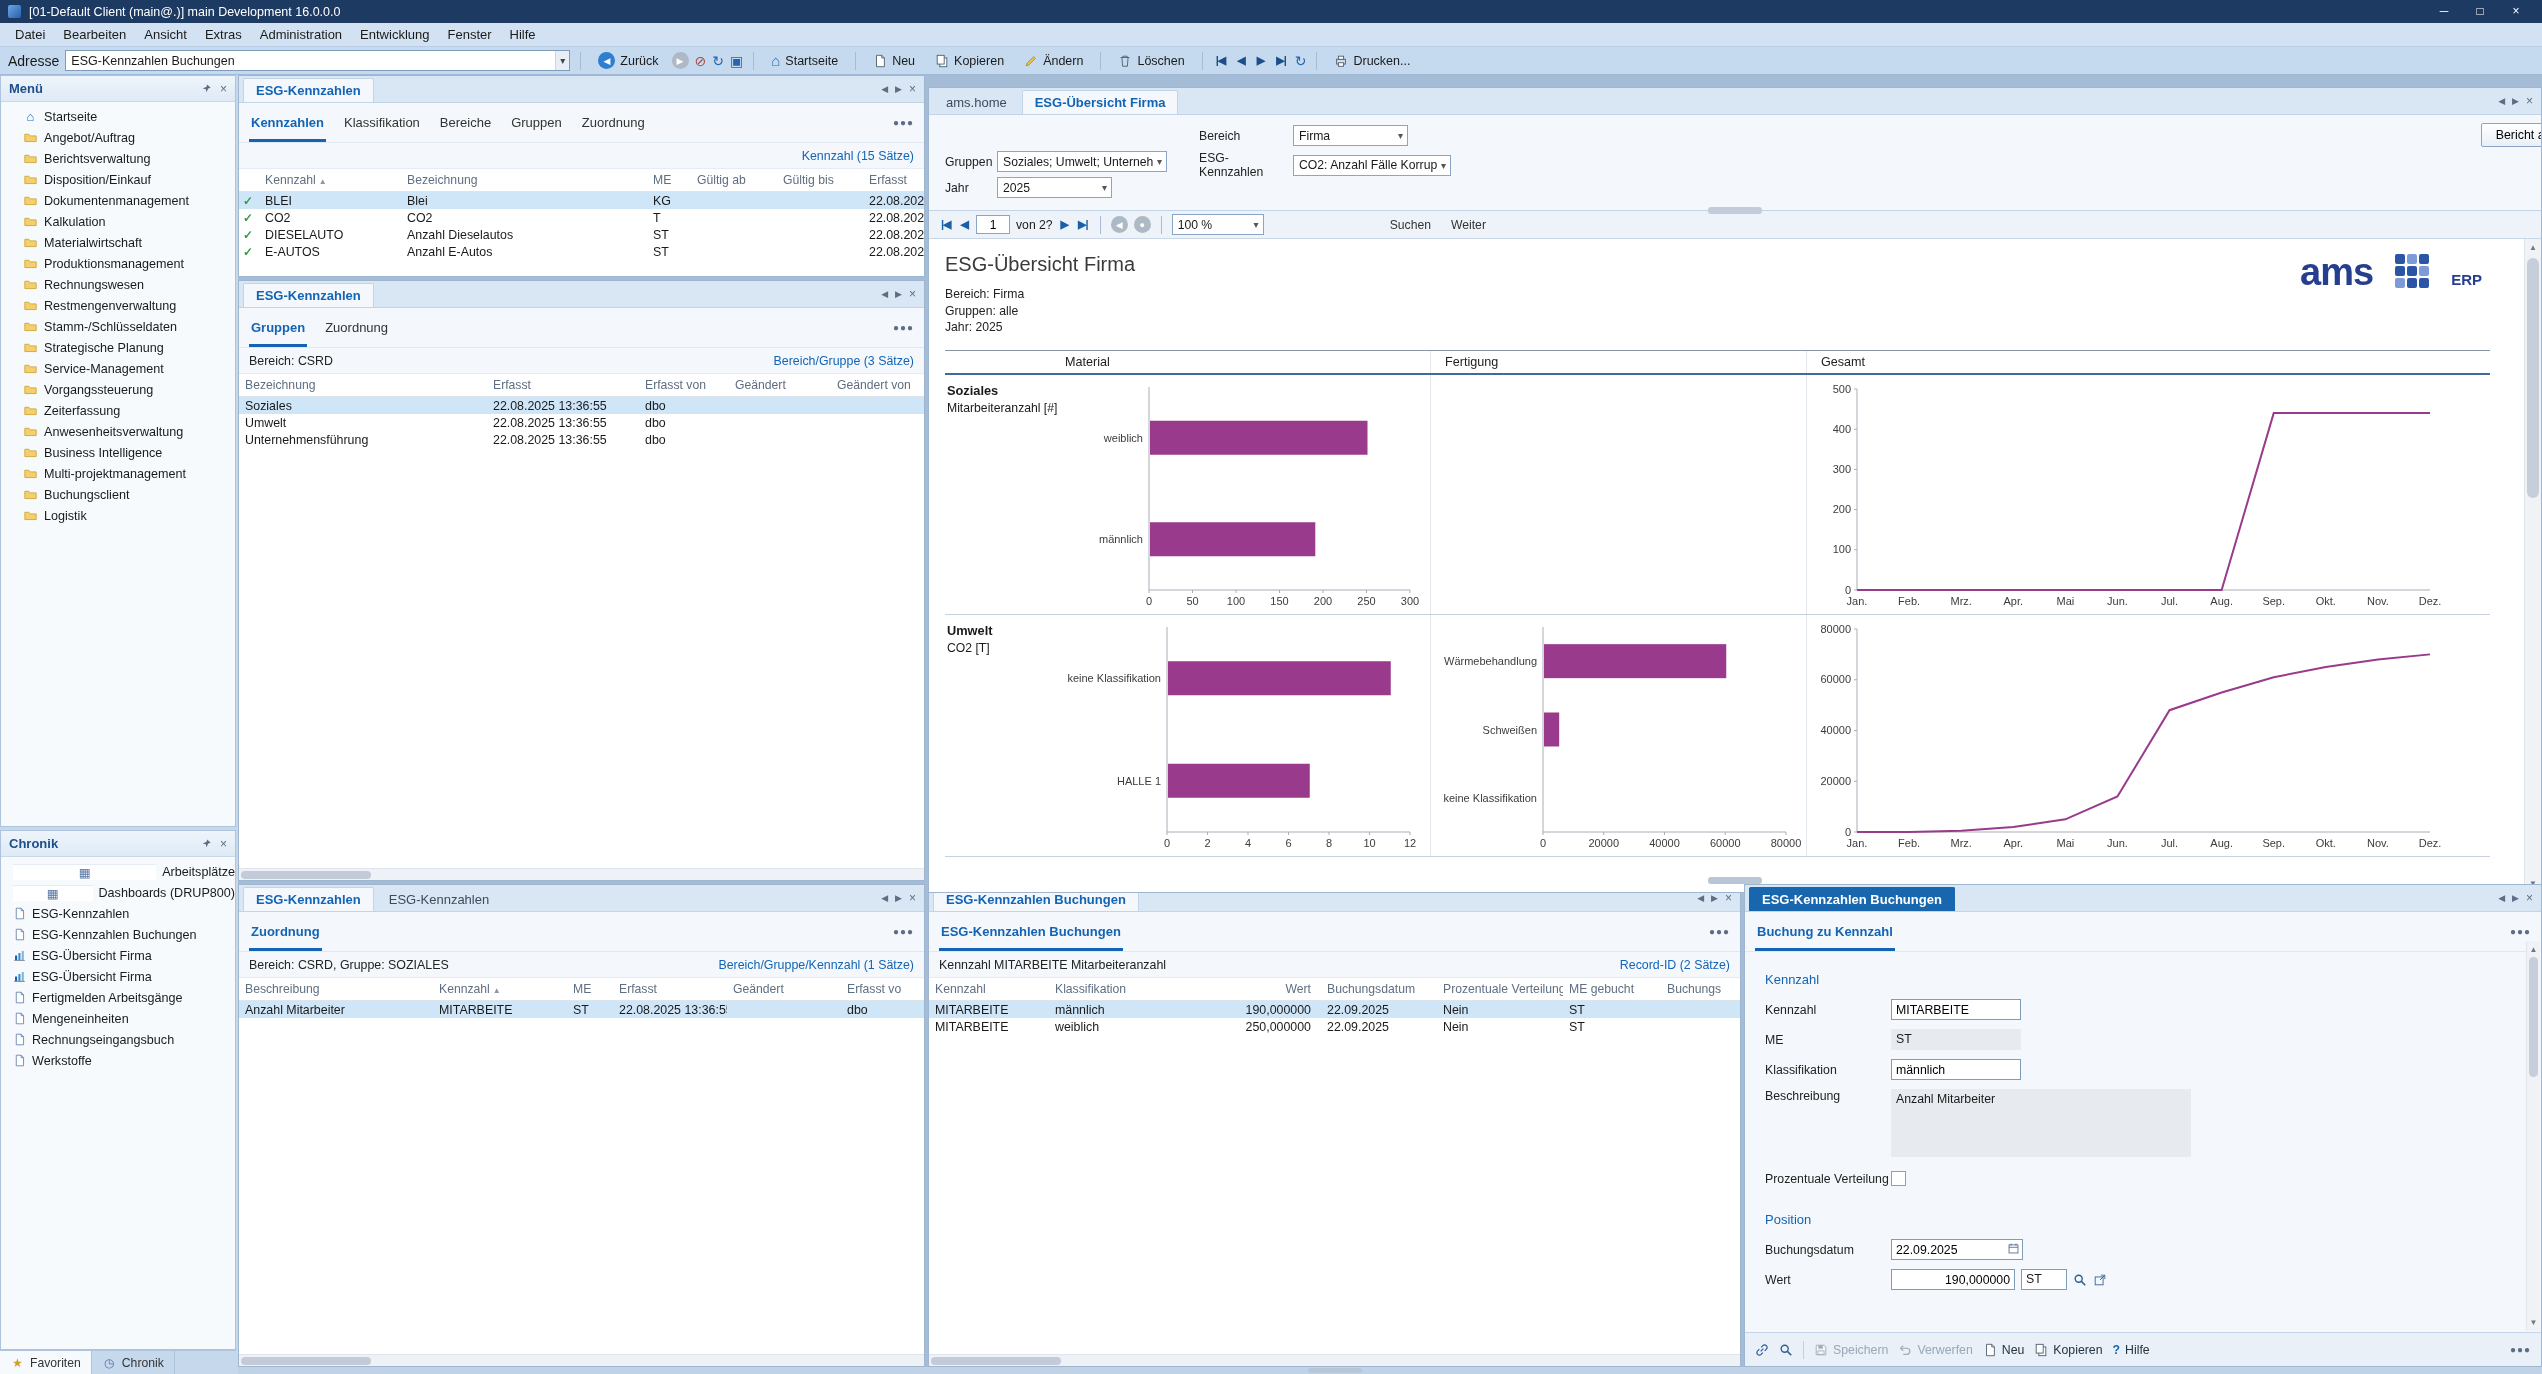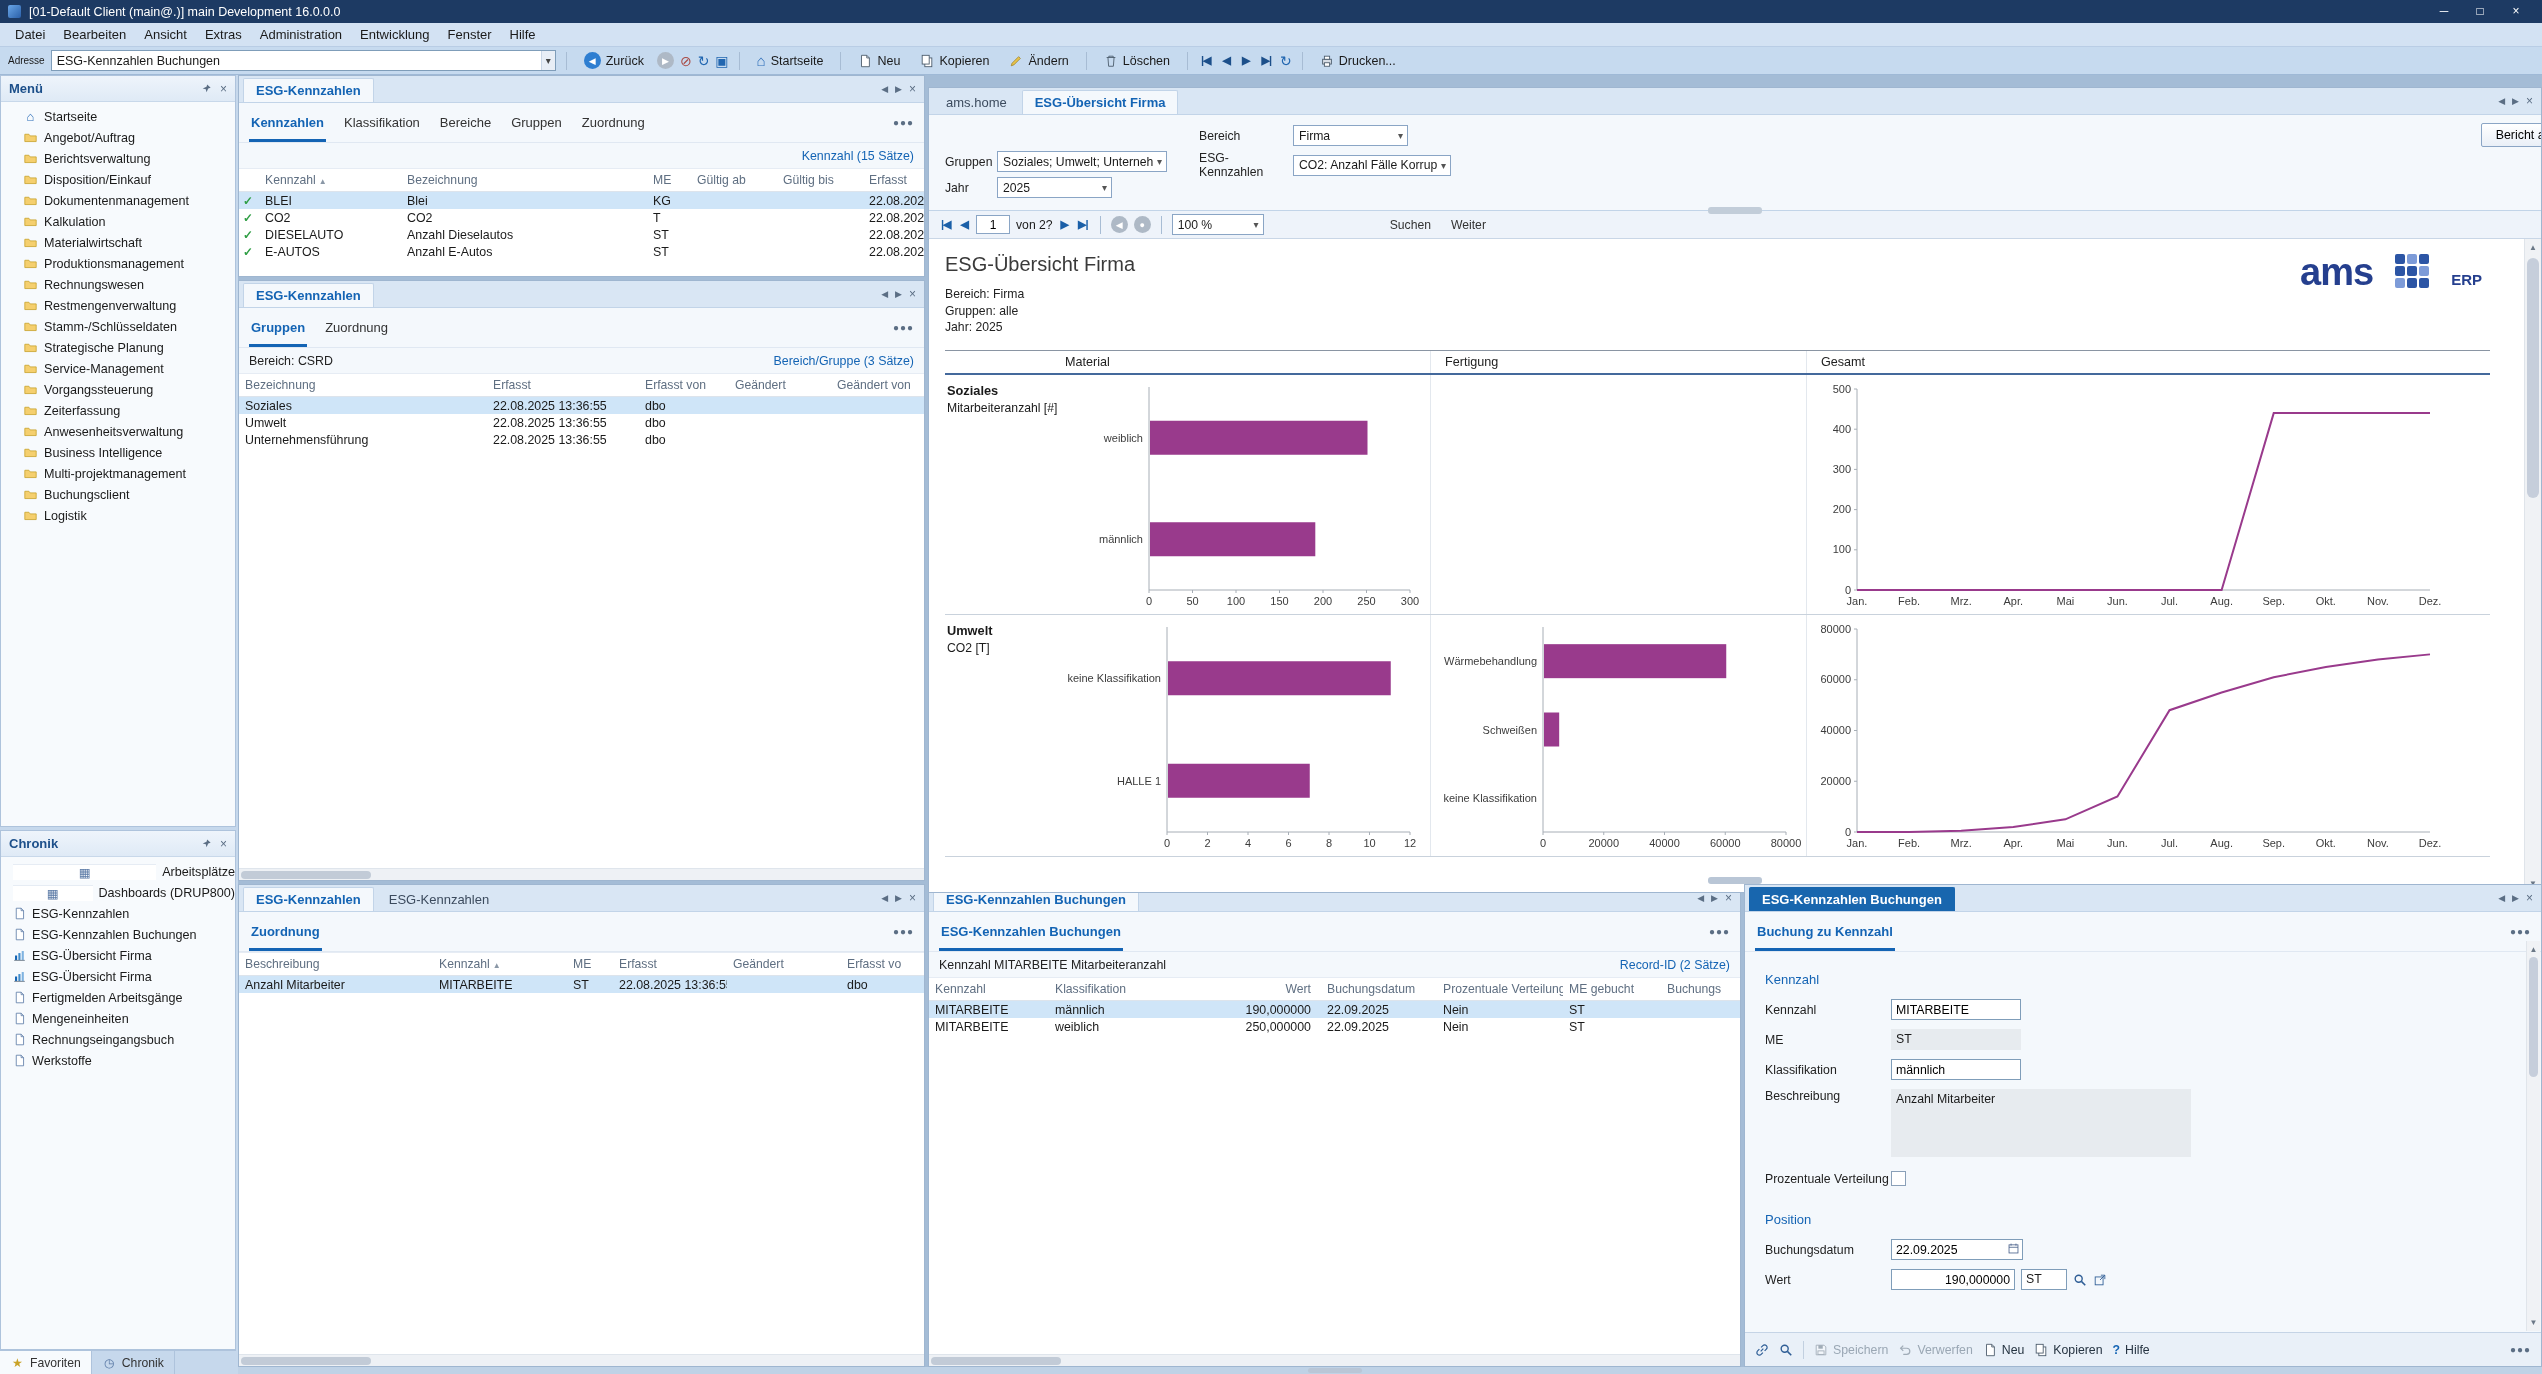--- a/index.html
+++ b/index.html
@@ -7,21 +7,21 @@
 body{position:relative;background:#a4bcd6;font-family:"Liberation Sans",sans-serif;font-size:13px;color:#1a1a1a}
 .ic{width:14px;height:14px;flex:none}
 
 #titlebar{position:absolute;left:0;top:0;right:0;height:23px;background:#1d3a63;color:#fff;display:flex;align-items:center;padding:0 8px;font-size:12.5px;gap:8px;z-index:30}
 .app-ico{width:13px;height:13px;background:linear-gradient(135deg,#6aa7e8,#2a5fa8);border-radius:2px;flex:none}
 .win-btns{margin-left:auto;display:flex}
 .wbtn{width:36px;text-align:center;font-size:12px;line-height:23px}
 #menubar{position:absolute;left:0;top:23px;right:0;height:24px;background:#d3e2f3;display:flex;align-items:center;padding:0 6px;border-bottom:1px solid #b9cde5;z-index:30}
 .mitem{padding:0 9px;font-size:13px;line-height:24px}
 #addressbar{position:absolute;left:0;top:47px;right:0;height:28px;background:#c6daef;display:flex;align-items:center;padding:0 8px;gap:6px;border-bottom:1px solid #9fb9d6;z-index:30}
-.addr-label{font-size:10px}
+.addr-label{font-size:14px}
 .addr-combo{width:505px;height:21px;background:#fff;border:1px solid #7f9db9;display:flex;align-items:center;padding:0 0 0 5px;font-size:12.5px}
 .addr-combo .caret{margin-left:auto;color:#444;font-size:10px;background:#e8eef6;height:100%;display:flex;align-items:center;padding:0 4px;border-left:1px solid #c9d6e6}
 .tb-btn{display:flex;align-items:center;gap:5px;padding:2px 7px;font-size:12.5px;border-radius:2px;white-space:nowrap}
 .tgly{font-size:14px;line-height:14px}
 .tgly.blue{color:#2166b0}.tgly.red{color:#a94a44}.tgly.home{color:#2b6cb8;font-size:15px}
 .circ{width:17px;height:17px;border-radius:50%;display:inline-flex;align-items:center;justify-content:center;font-size:9px;color:#fff;flex:none}
 .circ.blue{background:#2e7ed1}.circ.gray{background:#aeb9c6}
 .vsep{width:1px;height:18px;background:#a7bcd4;margin:0 4px;flex:none}
 .nav-gly{color:#1c4f8a;font-size:11px;font-weight:bold;padding:0 3px;letter-spacing:-1px}
 .tico{color:#4a5a6a}
@@ -633,20 +633,24 @@
         <div class="win-tab inactive">ESG-Kennzahlen</div>
         <div class="strip-icons">
           <span>◀</span>
           <span>▶</span>
           <span class="stx">×</span>
         </div>
       </div>
     <div class="inner-tabs">
         <div class="inner-tab active">Zuordnung</div>
         <span class="tab-ellipsis">●●●</span>
+      </div>
+    <div class="context-row">
+        <span class="ctx-text">Bereich: CSRD, Gruppe: SOZIALES</span>
+        <a class="ctx-link">Bereich/Gruppe/Kennzahl (1 Sätze)</a>
       </div>
     <div class="grid">
         <div class="trow thead">
           <div class="hcell">Beschreibung</div>
           <div class="hcell">Kennzahl<span class="sort">▲</span></div>
           <div class="hcell">ME</div>
           <div class="hcell">Erfasst</div>
           <div class="hcell">Geändert</div>
           <div class="hcell">Erfasst vo</div>
         </div>

